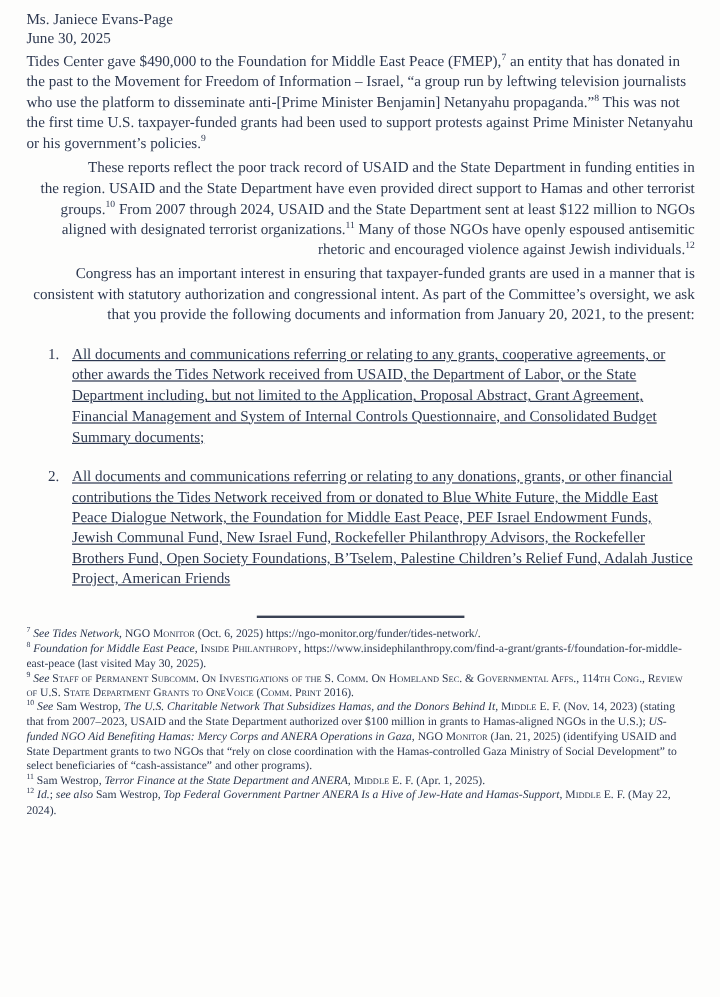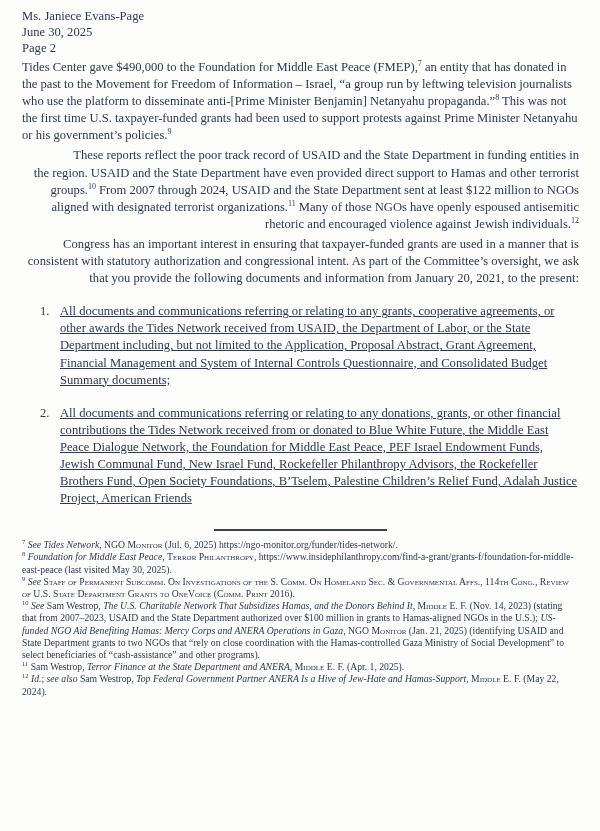--- a/index.html
+++ b/index.html
@@ -59,21 +59,20 @@
 </style>
 </head>
 <body>
 
 <div class="page">
   <div class="content">
 
     <div class="header">
       <p>Ms. Janiece Evans-Page</p>
       <p>June 30, 2025</p>
-      <p>Page 2</p>
     </div>
 
     <div class="body-block">
 
         <p class="para"><span class="">Tides Center gave $490,000 to the Foundation for Middle East Peace (FMEP),</span><sup class="fn-ref">7</sup><span class=""> an entity that has donated in the past to the Movement for Freedom of Information – Israel, “a group run by leftwing television journalists who use the platform to disseminate anti-[Prime Minister Benjamin] Netanyahu propaganda.”</span><sup class="fn-ref">8</sup><span class=""> This was not the first time U.S. taxpayer-funded grants had been used to support protests against Prime Minister Netanyahu or his government’s policies.</span><sup class="fn-ref">9</sup></p>
 
         <p class="para indent"><span class="">These reports reflect the poor track record of USAID and the State Department in funding entities in the region. USAID and the State Department have even provided direct support to Hamas and other terrorist groups.</span><sup class="fn-ref">10</sup><span class=""> From 2007 through 2024, USAID and the State Department sent at least $122 million to NGOs aligned with designated terrorist organizations.</span><sup class="fn-ref">11</sup><span class=""> Many of those NGOs have openly espoused antisemitic rhetoric and encouraged violence against Jewish individuals.</span><sup class="fn-ref">12</sup></p>
 
         <p class="para indent"><span class="">Congress has an important interest in ensuring that taxpayer-funded grants are used in a manner that is consistent with statutory authorization and congressional intent. As part of the Committee’s oversight, we ask that you provide the following documents and information from January 20, 2021, to the present:</span></p>
       </div>
@@ -88,23 +87,23 @@
         <div class="list-item">
           <span class="num">2.</span>
           <span class="item-text"><span class="">All documents and communications referring or relating to any donations, grants, or other financial contributions the Tides Network received from or donated to Blue White Future, the Middle East Peace Dialogue Network, the Foundation for Middle East Peace, PEF Israel Endowment Funds, Jewish Communal Fund, New Israel Fund, Rockefeller Philanthropy Advisors, the Rockefeller Brothers Fund, Open Society Foundations, B’Tselem, Palestine Children’s Relief Fund, Adalah Justice Project, American Friends</span></span>
         </div>
       </div>
 
     <hr class="footnote-sep">
 
     <div class="footnotes">
 
-        <p class="footnote"><sup class="fn-ref">7</sup><span class=""> </span><span class="italic">See Tides Network</span><span class="">, </span><span class="smallcaps">NGO Monitor</span><span class=""> (Jul. 6, 2025) https://ngo-monitor.org/funder/tides-network/.</span></p>
+        <p class="footnote"><sup class="fn-ref">7</sup><span class=""> </span><span class="italic">See Tides Network</span><span class="">, </span><span class="smallcaps">NGO Monitor</span><span class=""> (Oct. 6, 2025) https://ngo-monitor.org/funder/tides-network/.</span></p>
 
-        <p class="footnote"><sup class="fn-ref">8</sup><span class=""> </span><span class="italic">Foundation for Middle East Peace</span><span class="">, </span><span class="smallcaps">Terror Philanthropy</span><span class="">, https://www.insidephilanthropy.com/find-a-grant/grants-f/foundation-for-middle-east-peace (last visited May 30, 2025).</span></p>
+        <p class="footnote"><sup class="fn-ref">8</sup><span class=""> </span><span class="italic">Foundation for Middle East Peace</span><span class="">, </span><span class="smallcaps">Inside Philanthropy</span><span class="">, https://www.insidephilanthropy.com/find-a-grant/grants-f/foundation-for-middle-east-peace (last visited May 30, 2025).</span></p>
 
         <p class="footnote"><sup class="fn-ref">9</sup><span class=""> </span><span class="italic">See</span><span class=""> </span><span class="smallcaps">Staff of Permanent Subcomm. On Investigations of the S. Comm. On Homeland Sec. &amp; Governmental Affs., 114th Cong., Review of U.S. State Department Grants to OneVoice (Comm. Print 2016).</span></p>
 
         <p class="footnote"><sup class="fn-ref">10</sup><span class=""> </span><span class="italic">See</span><span class=""> Sam Westrop, </span><span class="italic">The U.S. Charitable Network That Subsidizes Hamas, and the Donors Behind It</span><span class="">, </span><span class="smallcaps">Middle E. F.</span><span class=""> (Nov. 14, 2023) (stating that from 2007–2023, USAID and the State Department authorized over $100 million in grants to Hamas-aligned NGOs in the U.S.); </span><span class="italic">US-funded NGO Aid Benefiting Hamas: Mercy Corps and ANERA Operations in Gaza</span><span class="">, </span><span class="smallcaps">NGO Monitor</span><span class=""> (Jan. 21, 2025) (identifying USAID and State Department grants to two NGOs that “rely on close coordination with the Hamas-controlled Gaza Ministry of Social Development” to select beneficiaries of “cash-assistance” and other programs).</span></p>
 
         <p class="footnote"><sup class="fn-ref">11</sup><span class=""> Sam Westrop, </span><span class="italic">Terror Finance at the State Department and ANERA</span><span class="">, </span><span class="smallcaps">Middle E. F.</span><span class=""> (Apr. 1, 2025).</span></p>
 
         <p class="footnote"><sup class="fn-ref">12</sup><span class=""> </span><span class="italic">Id.</span><span class="">; </span><span class="italic">see also</span><span class=""> Sam Westrop, </span><span class="italic">Top Federal Government Partner ANERA Is a Hive of Jew-Hate and Hamas-Support</span><span class="">, </span><span class="smallcaps">Middle E. F.</span><span class=""> (May 22, 2024).</span></p>
       </div>
 

